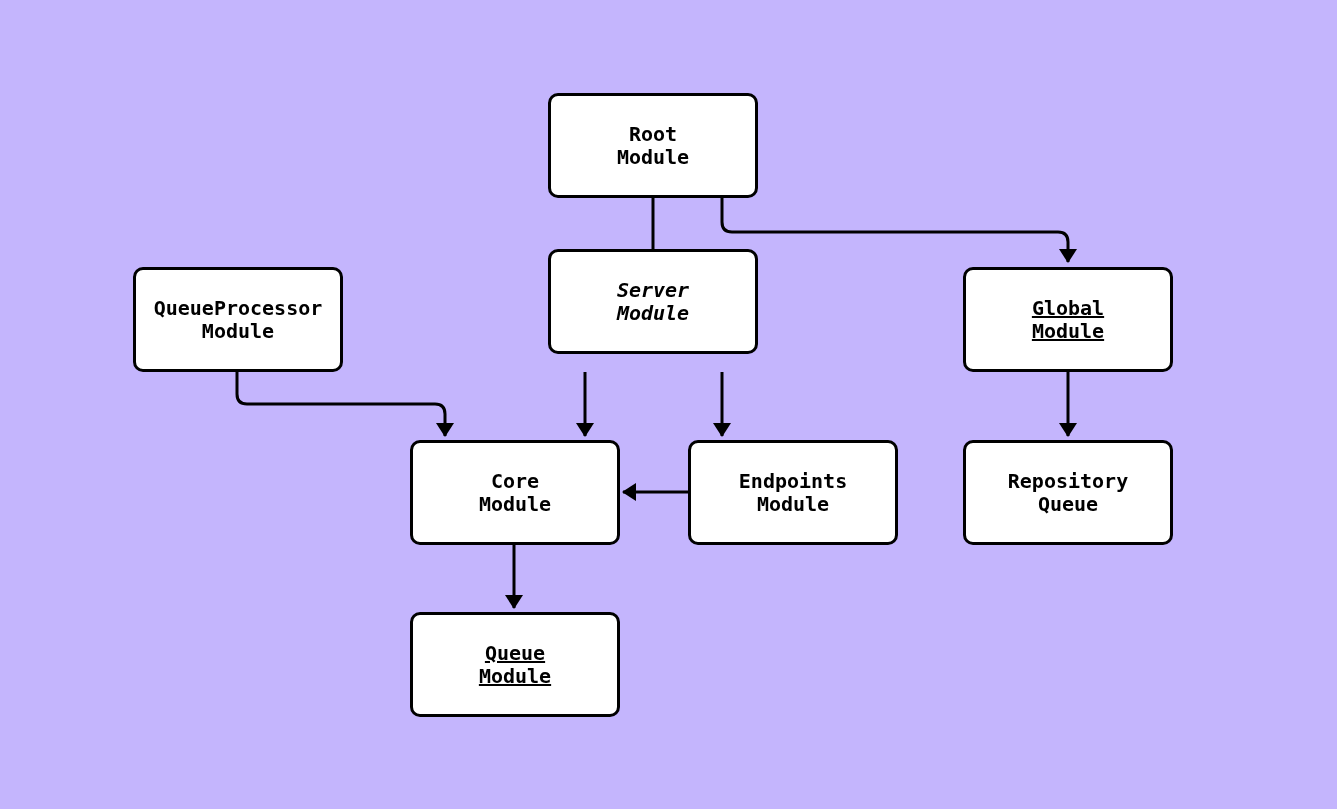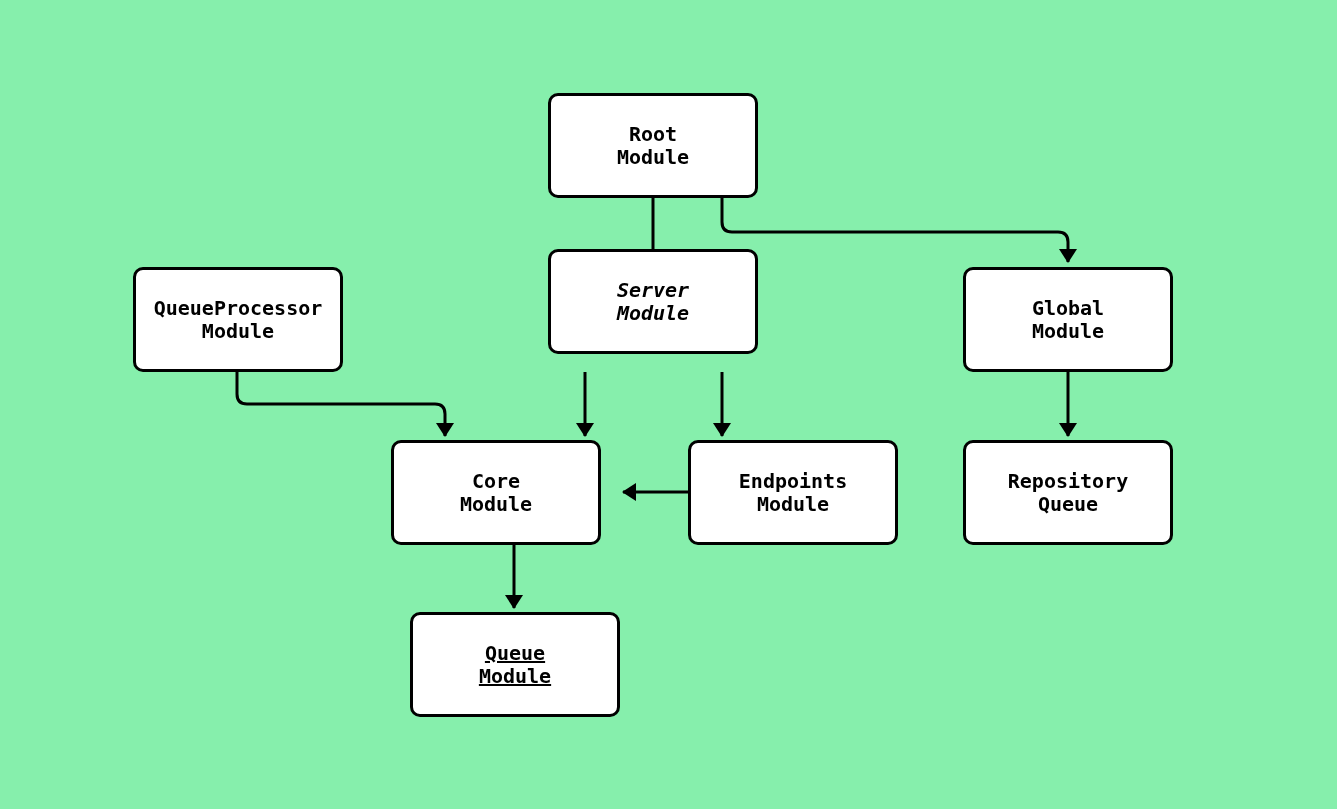--- a/index.html
+++ b/index.html
@@ -8,21 +8,21 @@
     background: #ffffff;
     width: 1337px;
     height: 809px;
     overflow: hidden;
     font-family: "DejaVu Sans Mono", "Liberation Mono", monospace;
   }
   .canvas {
     position: relative;
     width: 1337px;
     height: 809px;
-    background: #86efac;
+    background: #c4b5fd;
   }
   .edges {
     position: absolute;
     left: 0;
     top: 0;
     width: 1337px;
     height: 809px;
   }
   .edge {
     stroke: #000000;
@@ -46,22 +46,22 @@
     font-weight: bold;
     font-size: 20px;
     line-height: 23px;
     color: #000000;
     text-align: center;
     white-space: pre-line;
   }
   #node-root            { left: 548px; top: 93px;  }
   #node-queue-processor { left: 133px; top: 267px; }
   #node-server          { left: 548px; top: 249px; font-style: italic; }
-  #node-global          { left: 963px; top: 267px; }
-  #node-core            { left: 391px; top: 440px; }
+  #node-global          { left: 963px; top: 267px; text-decoration: underline; }
+  #node-core            { left: 410px; top: 440px; }
   #node-endpoints       { left: 688px; top: 440px; }
   #node-repository      { left: 963px; top: 440px; }
   #node-queue           { left: 410px; top: 612px; text-decoration: underline; }
 </style>
 </head>
 <body>
 
 <div class="canvas">
 
   <svg class="edges" viewBox="0 0 1337 809" xmlns="http://www.w3.org/2000/svg">

